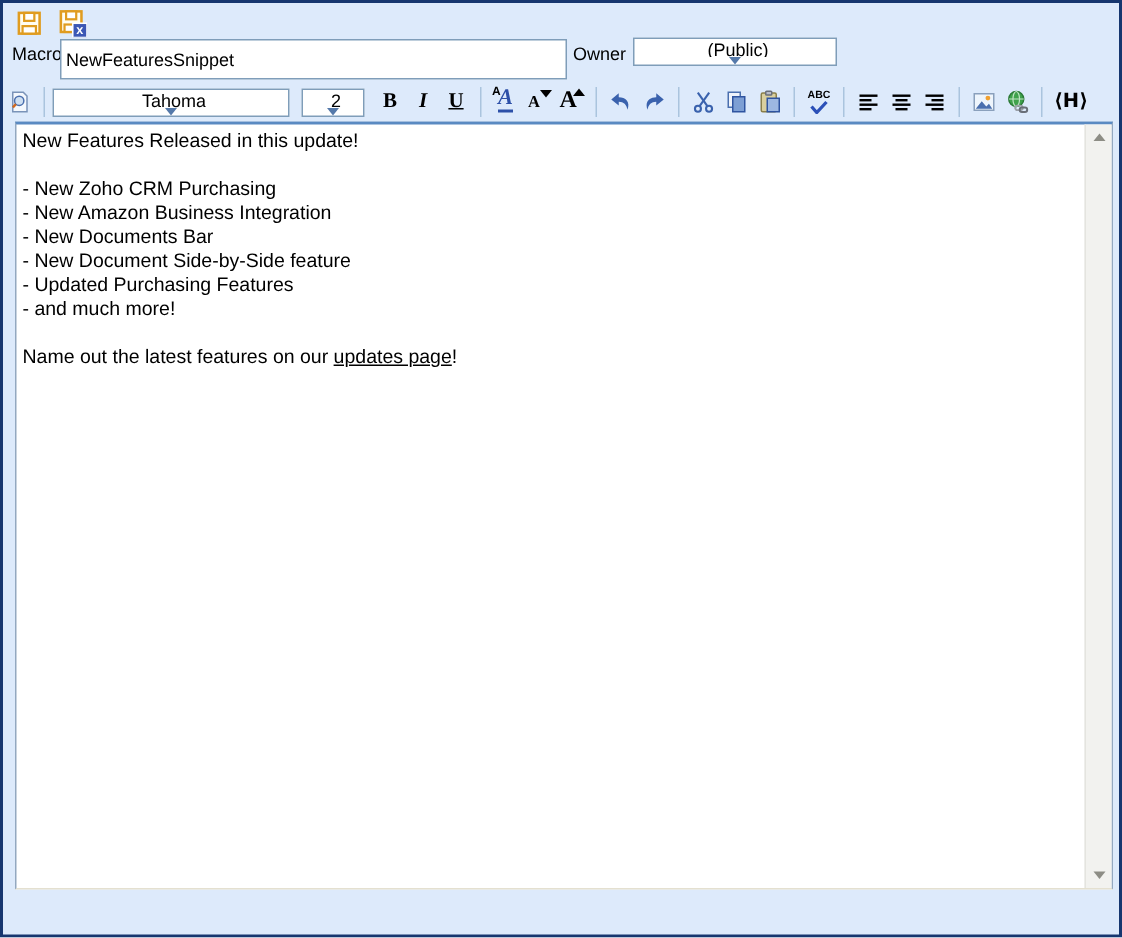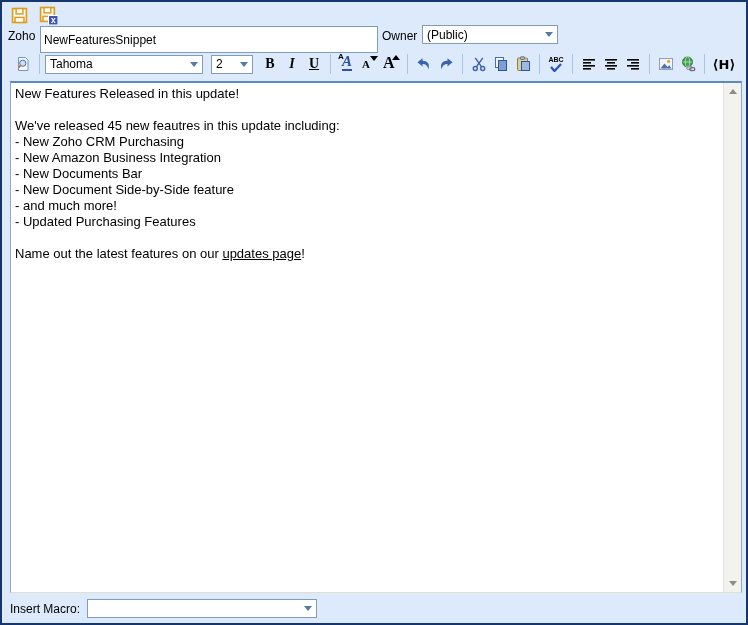--- a/index.html
+++ b/index.html
@@ -10,28 +10,28 @@
   .row-icons{position:absolute;left:6px;top:3px;height:20px;display:flex;gap:7px;}
   .tb-btn{width:22px;height:21px;border:none;background:transparent;padding:1px;display:flex;
     align-items:center;justify-content:center;cursor:default;}
   .tb-btn svg{display:block;}
   
   .row-fields{position:absolute;left:0;top:24px;width:100%;height:20px;}
   .lbl{position:absolute;top:3px;}
   .txt-input{position:absolute;left:38px;top:0;width:330px;height:17px;border:1px solid #7f9db9;
     background:#fff;font-family:"Liberation Sans",sans-serif;font-size:12px;padding:4px 3px;}
   .combo{position:absolute;box-sizing:border-box;height:19px;border:1px solid #7f9db9;background:#fff;
-    display:flex;align-items:center;}
+    display:flex;align-items:center;flex-direction:column;}
   .combo .val{flex:1;padding-left:4px;white-space:nowrap;overflow:hidden;}
   .combo .arr{width:16px;display:flex;align-items:center;justify-content:center;}
   .tri-dn{width:0;height:0;border-left:4px solid transparent;border-right:4px solid transparent;
     border-top:5px solid #5579aa;}
   
-  .toolbar{position:absolute;left:0;top:48px;width:100%;height:28px;display:flex;align-items:center;
-    padding-left:10px;box-sizing:border-box;}
+  .toolbar{position:absolute;left:0;top:48px;width:100%;height:28px;display:flex;align-items:flex-end;
+    box-sizing:border-box;}
   .sep{width:1px;height:20px;background:#aac4de;margin:0 5px;flex:0 0 auto;}
   .combo.inline{position:static;flex:0 0 auto;}
   .glyph-serif{font-family:"Liberation Serif",serif;font-weight:bold;font-size:14px;}
   .it{font-style:italic;} .un{text-decoration:underline;}
   .fc-icon{position:relative;width:20px;height:18px;}
   .fc-icon .small-a{position:absolute;left:1px;top:-3px;font-size:8px;font-weight:bold;}
   .fc-icon .big-a{position:absolute;left:5px;top:-1px;font-family:"Liberation Serif",serif;
     font-weight:bold;font-style:italic;font-size:15px;color:#2d50a8;border-bottom:2px solid #2d50a8;line-height:15px;}
   .sz-icon{position:relative;width:18px;height:18px;font-family:"Liberation Serif",serif;font-weight:bold;}
   .sz-icon .a-sm{position:absolute;left:2px;top:3px;font-size:11px;}
@@ -86,21 +86,21 @@
           <rect x="4.8" y="1.5" width="6.4" height="5" fill="#fff" stroke="#e09c20" stroke-width="1.4"></rect>
           <rect x="3.8" y="9.8" width="8.4" height="4.7" fill="#fff" stroke="#e09c20" stroke-width="1.4"></rect>
           <rect x="9" y="9" width="9" height="9" fill="#3b57b5" stroke="#ffffff" stroke-width="1"></rect>
           <text x="13.5" y="16" font-size="8" font-weight="bold" fill="#fff" text-anchor="middle" font-family="Liberation Sans,sans-serif">x</text>
         </svg>
       </span>
     </button>
   </div>
 
   <div class="row-fields">
-    <span class="lbl" style="left:6px;">Zoho</span>
+    <span class="lbl" style="left:6px;">Macro</span>
     <input class="txt-input" type="text" value="NewFeaturesSnippet" style="">
     <span class="lbl" style="left:380px;">Owner</span>
     <div class="combo" style="left:420px;top:-1px;width:136px;">
       <span class="val">(Public)</span>
       <span class="arr">
           <span class="tri-dn"></span>
         </span>
     </div>
   </div>
 
@@ -273,43 +273,33 @@
 
     <button class="tb-btn" style="width:28px;">
       <span class="html-glyph">⟨H⟩</span>
     </button>
   </div>
 
   <div class="editor">
     <div class="ed-content">
       <div class="ed-line">New Features Released in this update!</div>
       <div class="ed-line"></div>
-      <div class="ed-line">We've released 45 new feautres in this update including:</div>
       <div class="ed-line">- New Zoho CRM Purchasing</div>
       <div class="ed-line">- New Amazon Business Integration</div>
       <div class="ed-line">- New Documents Bar</div>
       <div class="ed-line">- New Document Side-by-Side feature</div>
+      <div class="ed-line">- Updated Purchasing Features</div>
       <div class="ed-line">- and much more!</div>
-      <div class="ed-line">- Updated Purchasing Features</div>
       <div class="ed-line"></div>
       <div class="ed-line"><span>Name out the latest features on our </span><span class="ed-link">updates page</span><span>!</span></div>
     </div>
     <div class="scrollbar">
       <span class="sb-btn sb-up">
           <span class="sb-tri-up"></span>
         </span>
       <span class="sb-btn sb-dn">
           <span class="sb-tri-dn"></span>
         </span>
     </div>
   </div>
 
-  <div class="footer">
-    <span class="lbl">Insert Macro:</span>
-    <div class="combo macro-combo">
-      <span class="val"></span>
-      <span class="arr">
-          <span class="tri-dn"></span>
-        </span>
-    </div>
-  </div>
 
 </div>
 
 </body></html>

